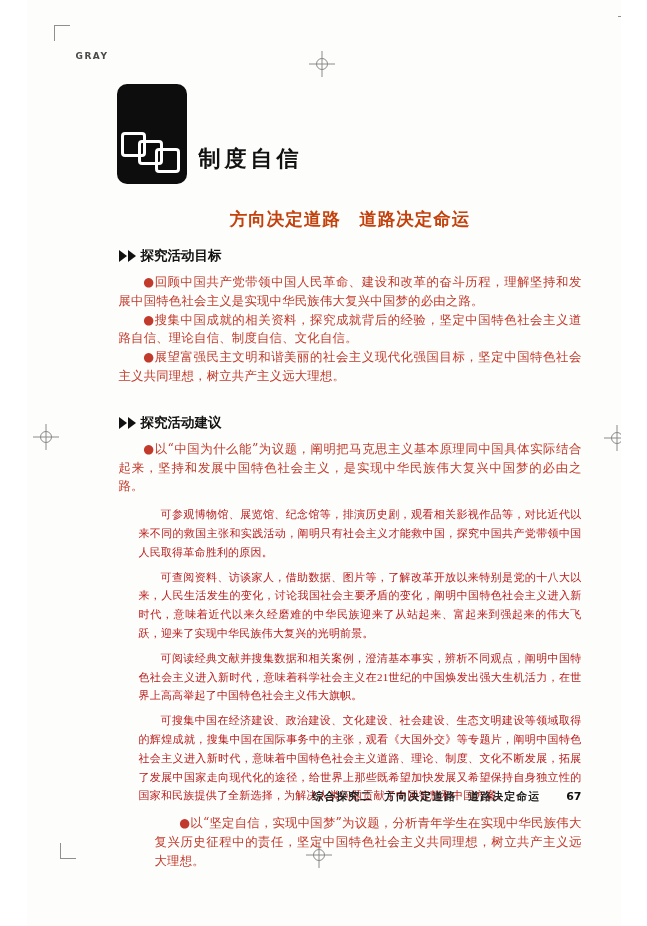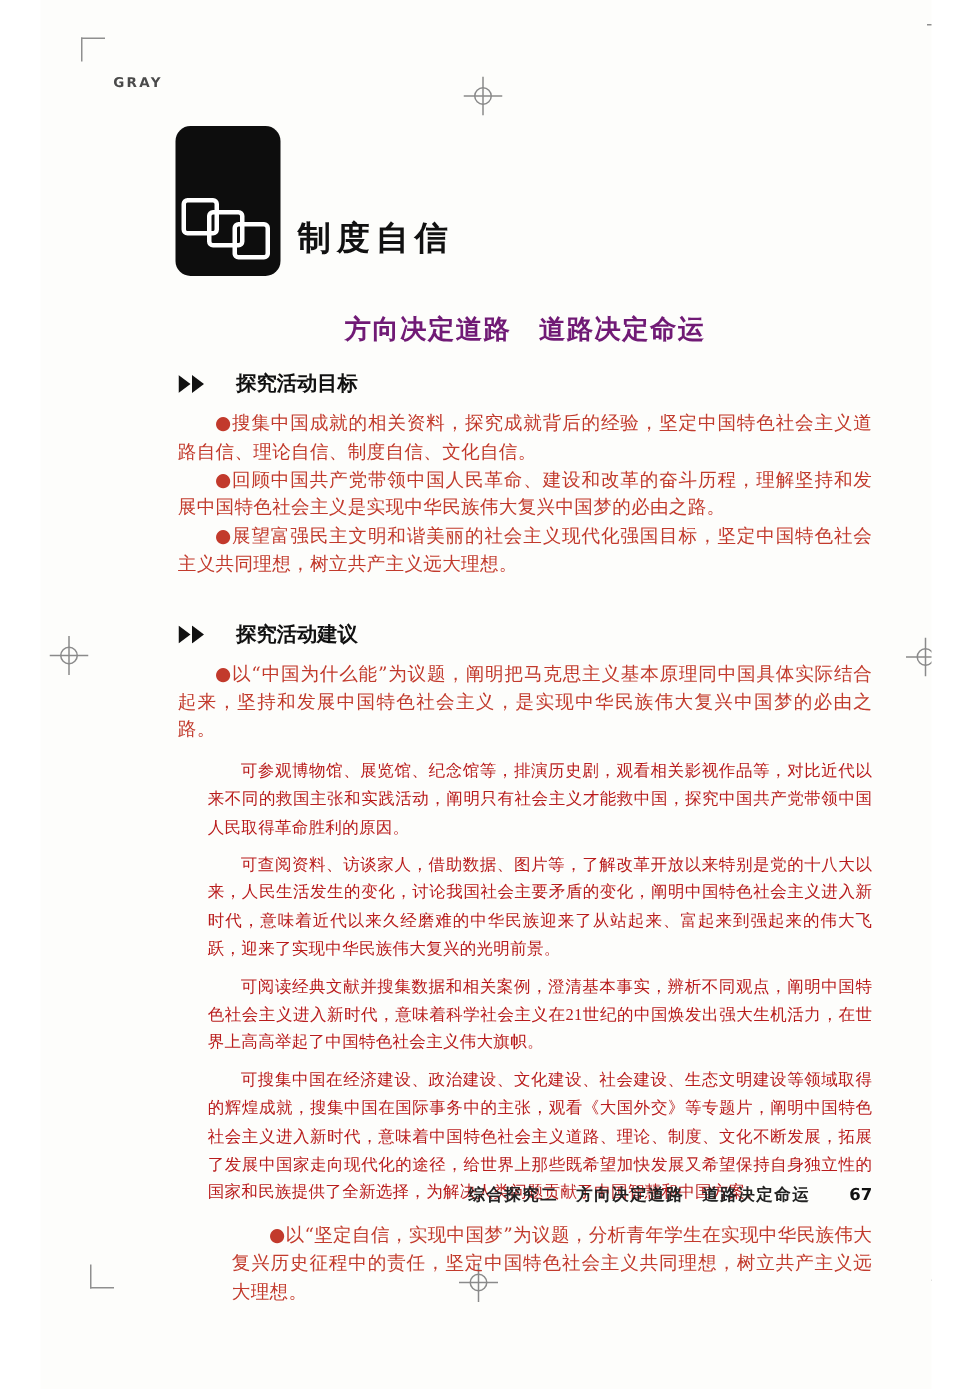--- a/index.html
+++ b/index.html
@@ -41,27 +41,27 @@
   .unit-title{
     position:absolute;left:172px;top:144px;
     font-family:"DejaVu Sans","Liberation Sans",sans-serif;
     font-size:22px;font-weight:bold;letter-spacing:4px;color:#111;
   }
   
   .content{
     position:absolute;left:92px;top:207px;width:463px;
   }
   .page-title{
-    text-align:center;font-size:17.5px;font-weight:bold;color:#701a75;
+    text-align:center;font-size:17.5px;font-weight:bold;color:#c2410c;
     letter-spacing:1px;margin:0 0 16px 0;
     font-family:"DejaVu Serif","Liberation Serif",serif;
   }
   .section{margin-top:10px;}
   .sec-heading{
-    display:flex;align-items:center;gap:20px;
+    display:flex;align-items:center;gap:3px;
     font-family:"DejaVu Sans","Liberation Sans",sans-serif;
     font-size:13.5px;font-weight:bold;color:#111;
     margin:0 0 8px 0;
   }
   .sec-heading svg{flex:0 0 auto;}
   .red-item{
     color:var(--accent,#c23a2c);
     font-size:12.4px;line-height:18.8px;text-indent:2em;
     margin:0;letter-spacing:0.2px;text-align:justify;
   }
@@ -138,22 +138,22 @@
     <h1 class="page-title">方向决定道路　道路决定命运</h1>
 
     <div class="section">
       <div class="sec-heading">
         <svg width="19" height="12" viewBox="0 0 19 12">
             <polygon points="0,0 8,6 0,12" fill="#111"></polygon>
             <polygon points="9,0 17,6 9,12" fill="#111"></polygon>
           </svg>
         <span>探究活动目标</span>
       </div>
+      <p class="red-item"><span>●</span><span>回顾中国共产党带领中国人民革命、建设和改革的奋斗历程，理解坚持和发展中国特色社会主义是实现中华民族伟大复兴中国梦的必由之路。</span></p>
       <p class="red-item"><span>●</span><span>搜集中国成就的相关资料，探究成就背后的经验，坚定中国特色社会主义道路自信、理论自信、制度自信、文化自信。</span></p>
-      <p class="red-item"><span>●</span><span>回顾中国共产党带领中国人民革命、建设和改革的奋斗历程，理解坚持和发展中国特色社会主义是实现中华民族伟大复兴中国梦的必由之路。</span></p>
       <p class="red-item"><span>●</span><span>展望富强民主文明和谐美丽的社会主义现代化强国目标，坚定中国特色社会主义共同理想，树立共产主义远大理想。</span></p>
     </div>
 
     <div class="gap"></div>
 
     <div class="section">
       <div class="sec-heading">
         <svg width="19" height="12" viewBox="0 0 19 12">
             <polygon points="0,0 8,6 0,12" fill="#111"></polygon>
             <polygon points="9,0 17,6 9,12" fill="#111"></polygon>

